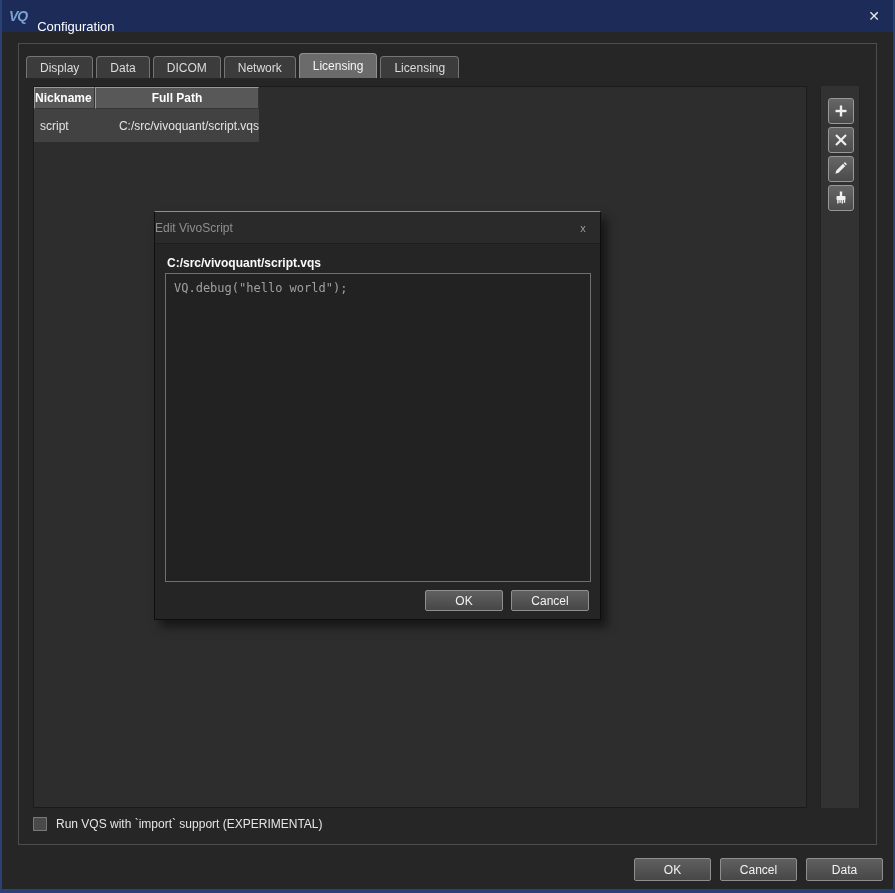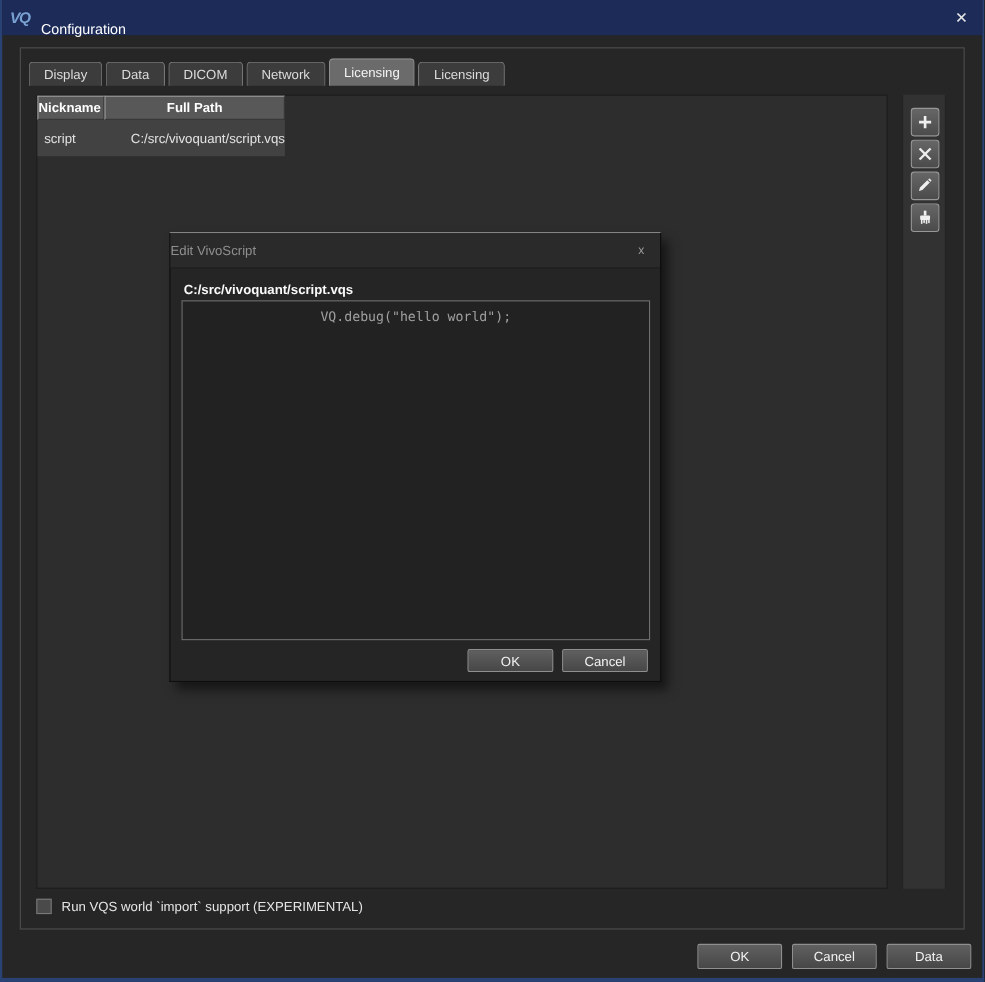--- a/index.html
+++ b/index.html
@@ -2,21 +2,21 @@
 <html><head>
 <meta charset="utf-8">
 <style>
   * { margin:0; padding:0; box-sizing:border-box; }
   html,body { background:#1a1a1a; }
   body { font-family:"Liberation Sans", sans-serif; }
 
   #window {
     position:relative; width:895px; height:893px;
     background:#262626; overflow:hidden;
-    border-left:2px solid #2a4173; border-right:2px solid #2a4173; border-bottom:4px solid #2a4173;text-align:center;
+    border-left:2px solid #2a4173; border-right:2px solid #2a4173; border-bottom:4px solid #2a4173;
   }
 
   
   .titlebar {
     position:absolute; left:-2px; top:0; width:895px; height:32px;
     background:#1c2b58; display:flex; align-items:center;
   }
   .logo {
     margin-left:9px; font-size:14px; font-weight:bold; font-style:italic;
     color:#7aa3d4; letter-spacing:-1px;
@@ -208,21 +208,21 @@
     <div class="dialog-path">C:/src/vivoquant/script.vqs</div>
     <div class="dialog-editor">VQ.debug("hello world");</div>
     <div class="dialog-buttons">
       <div class="push-btn">OK</div>
       <div class="push-btn">Cancel</div>
     </div>
   </div>
 
   <div class="checkbox-row">
     <div class="checkbox-box"></div>
-    <span class="checkbox-label">Run VQS world `import` support (EXPERIMENTAL)</span>
+    <span class="checkbox-label">Run VQS with `import` support (EXPERIMENTAL)</span>
   </div>
 
   <div class="footer-buttons">
     <div class="push-btn">OK</div>
     <div class="push-btn">Cancel</div>
     <div class="push-btn">Data</div>
   </div>
 
 </div>
 

